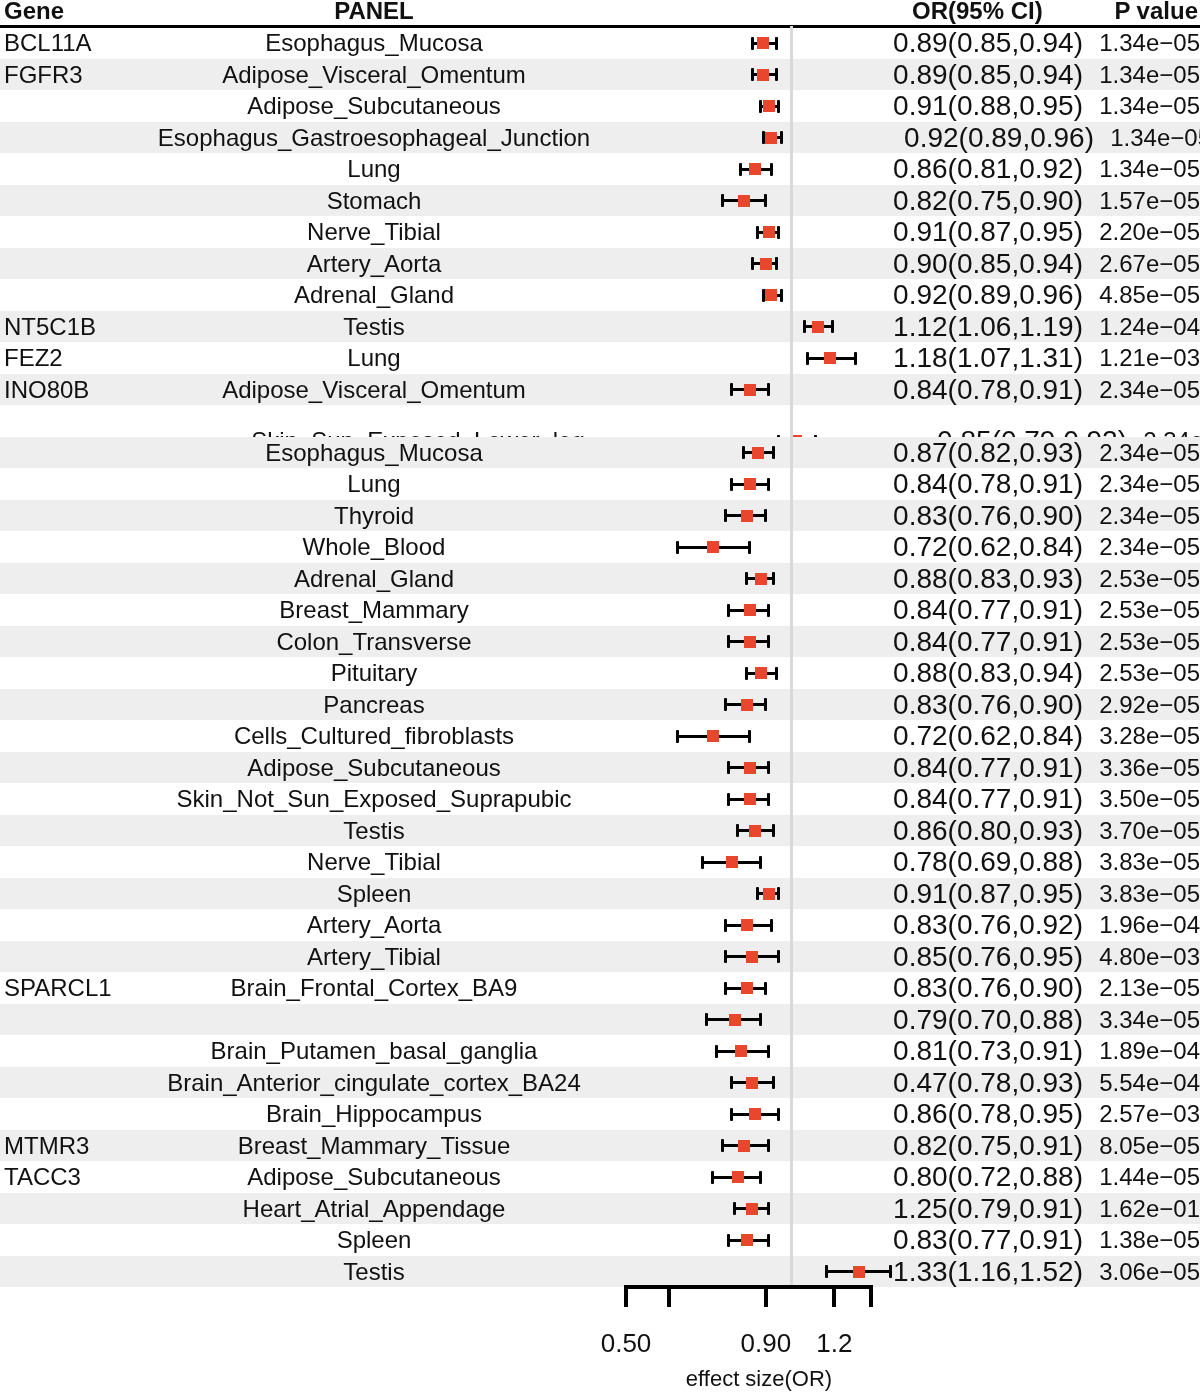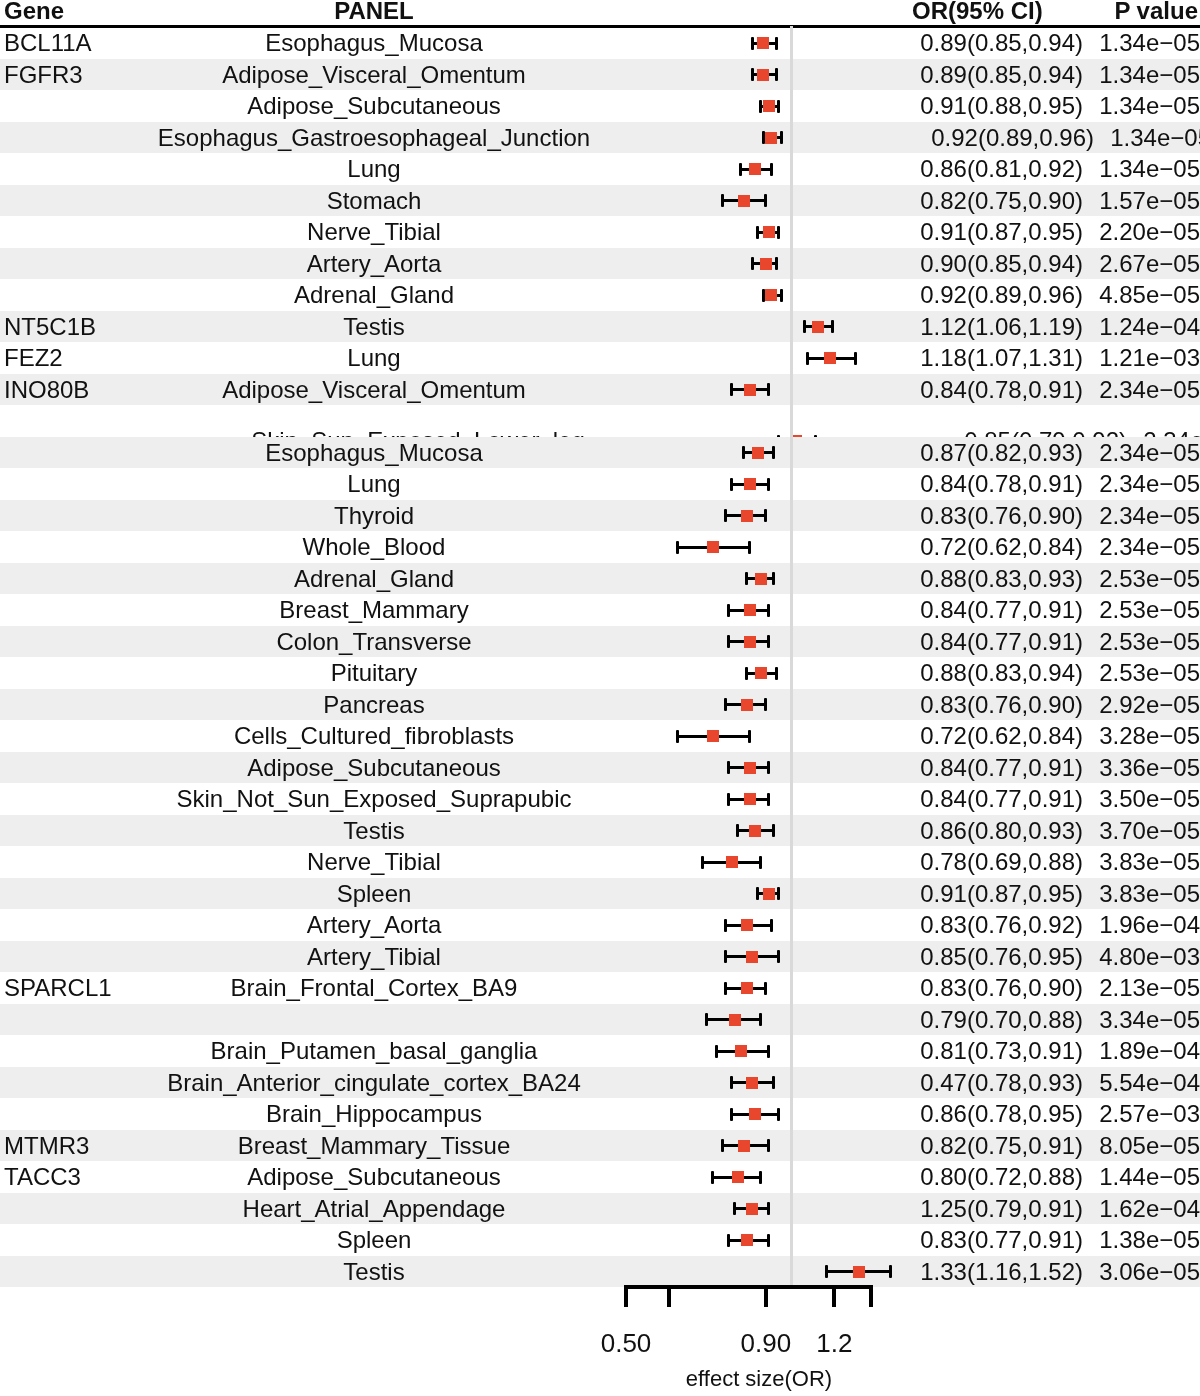--- a/index.html
+++ b/index.html
@@ -4,21 +4,21 @@
 <style>
   html, body { margin:0; padding:0; background:#ffffff; }
   body { width:1200px; height:1396px; position:relative; overflow:hidden;
          font-family:"Liberation Sans", sans-serif; color:#111; }
   .hdr { position:absolute; top:-4px; font-weight:bold; font-size:24px; line-height:30px; }
   .hdr-line { position:absolute; left:0; top:25px; width:1200px; height:3px; background:#000; }
   .row { position:absolute; left:0; width:1200px; height:31.5px; }
   .row.alt { background:#eeeeee; }
   .gene { position:absolute; left:4px; top:0; font-size:24px; line-height:31.5px; white-space:nowrap; }
   .panel { position:absolute; left:374px; top:0; font-size:24px; line-height:31.5px; white-space:nowrap; transform:translateX(-50%); }
-  .ci-text { position:absolute; right:117px; top:0; font-size:24px; line-height:31.5px; white-space:nowrap; }
+  .ci-text { position:absolute; right:117px; top:0; font-size:28px; line-height:31.5px; white-space:nowrap; }
   .pval { position:absolute; right:0; top:0; font-size:24px; line-height:31.5px; white-space:nowrap; }
   .whisker { position:absolute; top:14.5px; height:3px; background:#000; }
   .cap { position:absolute; top:9.5px; width:3px; height:13px; background:#000; border-radius:1px; }
   .box { position:absolute; top:10px; width:12px; height:12px; background:#e8472e; }
   .refline { position:absolute; left:790px; top:26px; width:3px; height:1261px; background:#d9d9d9; }
   .axis-line { position:absolute; top:1285px; height:4px; background:#000; }
   .axis-tick { position:absolute; top:1285px; width:4px; height:22px; background:#000; }
   .axis-label { position:absolute; top:1328px; font-size:26px; transform:translateX(-50%); white-space:nowrap; }
   .axis-title { position:absolute; top:1366px; left:759px; font-size:22px; transform:translateX(-50%); white-space:nowrap; }
 </style>
@@ -399,21 +399,21 @@
         <div class="pval">1.44e−05</div>
         <div class="whisker" style="left: 712.816px; width: 47.7596px;"></div>
         <div class="cap" style="left: 711.316px;"></div>
         <div class="cap" style="left: 759.076px;"></div>
         <div class="box" style="left: 731.892px; background: rgb(232, 71, 46);"></div>
       </div>
       <div class="row alt" style="top: 1192.5px;">
         <div class="gene"></div>
         <div class="panel">Heart_Atrial_Appendage</div>
         <div class="ci-text">1.25(0.79,0.91)</div>
-        <div class="pval">1.62e−04</div>
+        <div class="pval">1.62e−01</div>
         <div class="whisker" style="left: 734.898px; width: 33.656px;"></div>
         <div class="cap" style="left: 733.398px;"></div>
         <div class="cap" style="left: 767.054px;"></div>
         <div class="box" style="left: 746.32px; background: rgb(232, 71, 46);"></div>
       </div>
       <div class="row" style="top: 1224px;">
         <div class="gene"></div>
         <div class="panel">Spleen</div>
         <div class="ci-text">0.83(0.77,0.91)</div>
         <div class="pval">1.38e−05</div>

